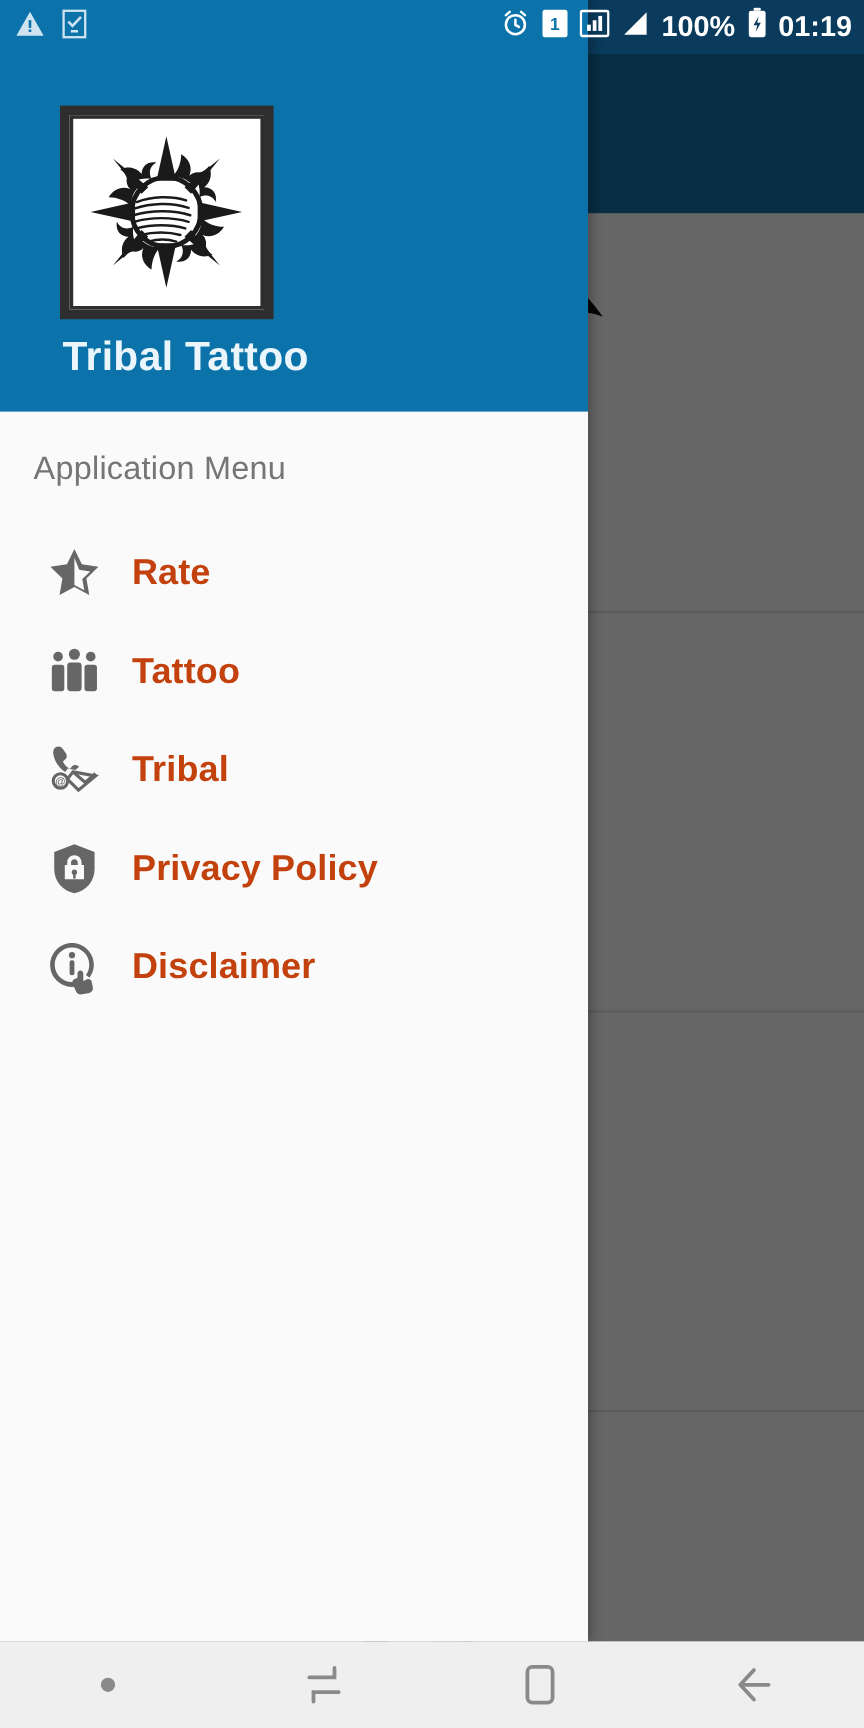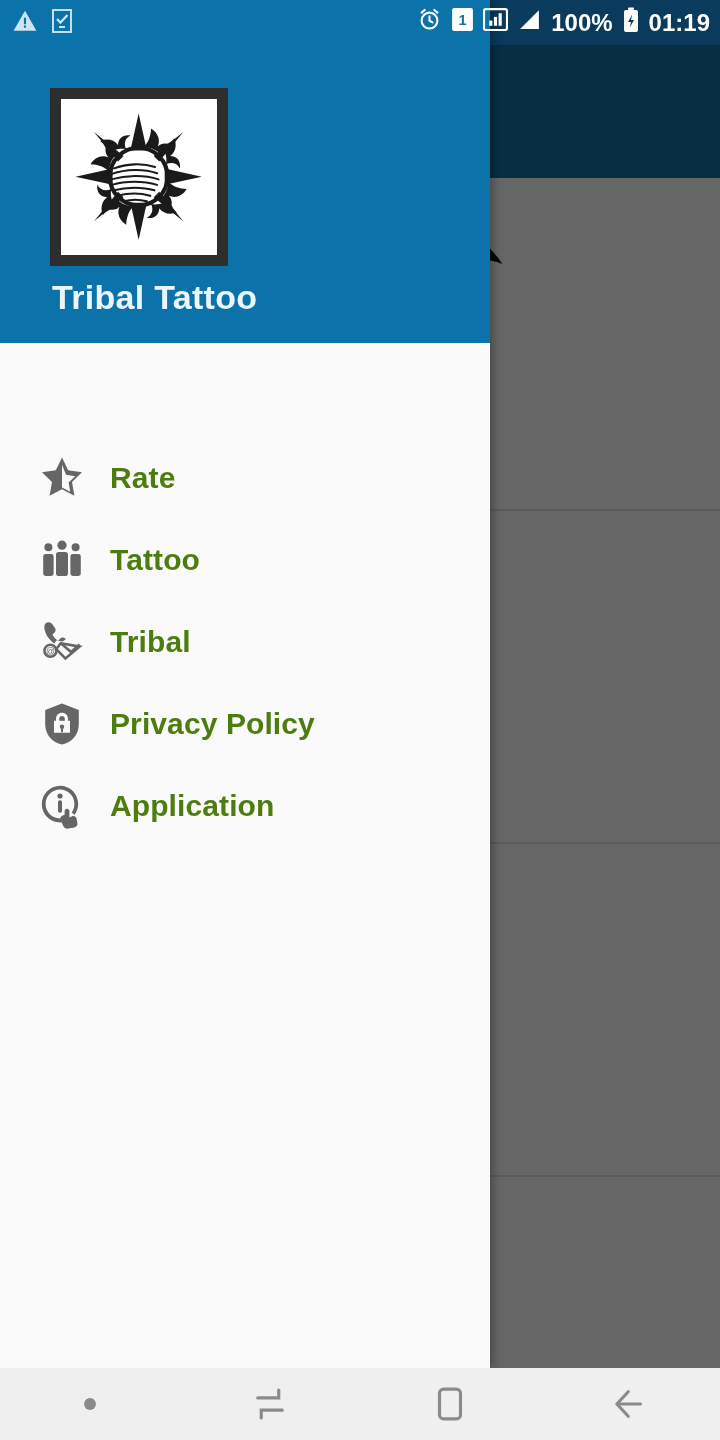--- a/index.html
+++ b/index.html
@@ -108,21 +108,21 @@
     position:relative; display:flex; align-items:center;
     height:82px; padding-left:36px;
   }
   .menu-icon {
     width:52px; height:52px; flex:0 0 52px;
     display:flex; align-items:center; justify-content:center;
     margin-right:22px;
   }
   .menu-icon svg { width:48px; height:48px; fill:#666666; }
   .menu-label {
-    font-size:30px; font-weight:bold; color:#4d7c0f; letter-spacing:.1px;
+    font-size:30px; font-weight:bold; color:#c2410c; letter-spacing:.1px;
   }
 
   
   #nav-bar {
     position:absolute; left:0; bottom:0; width:720px; height:72px;
     background:#efefef; z-index:50;
     display:flex; align-items:center;
   }
   .nav-btn {
     flex:1; height:72px;
@@ -244,20 +244,21 @@
                 <path d="M69 128c15-4 34-4 48 0"></path>
                 <path d="M78 136c11-3 24-3 34 0"></path>
               </g>
             </g>
           </svg>
         </div>
       </div>
       <div id="drawer-title">Tribal Tattoo</div>
     </div>
 
+    <div id="menu-section-label">Application Menu</div>
 
     <div id="menu-list">
 
       <div class="menu-item">
         <span class="menu-icon">
           <svg viewBox="0 0 24 24">
               <path d="M12 1.8l3.1 6.3 6.9 1-5 4.9 1.2 6.9-6.2-3.3-6.2 3.3 1.2-6.9-5-4.9 6.9-1L12 1.8zm0 3.6v11.3l4.1 2.2-.8-4.6 3.3-3.2-4.6-.7L12 5.4z"></path>
             </svg>
         </span>
         <span class="menu-label">Rate</span>
@@ -304,21 +305,21 @@
 
       <div class="menu-item">
         <span class="menu-icon">
           <svg viewBox="0 0 24 24">
             <path d="M11 1.9c5 0 9.1 4.1 9.1 9.1 0 2-.7 3.9-1.8 5.4l-1.5-1.1c.9-1.2 1.4-2.7 1.4-4.3 0-4-3.2-7.2-7.2-7.2S3.8 7 3.8 11s3.2 7.2 7.2 7.2c.5 0 1 0 1.4-.1l.4 1.9c-.6.1-1.2.2-1.8.2-5 0-9.1-4.1-9.1-9.1S6 1.9 11 1.9z"></path>
             <circle cx="11" cy="7" r="1.3"></circle>
             <rect x="10" y="9.1" width="2" height="6.3" rx=".9"></rect>
             <path d="M14.5 13.4c.7 0 1.2.6 1.2 1.2v3.1l1.4-.6c.9-.4 1.9.1 2.1 1l.5 2.4c.2 1-.4 2-1.4 2.2l-3.2.6c-1 .2-2-.3-2.4-1.2l-1.4-3.1c-.4-.8 0-1.8.8-2.1l1.2-.5v-1.8c0-.6.5-1.2 1.2-1.2z"></path>
           </svg>
         </span>
-        <span class="menu-label">Application</span>
+        <span class="menu-label">Disclaimer</span>
       </div>
 
     </div>
   </div>
 
   <div id="status-bar">
     <div id="status-left">
       <span class="sb-icon">
         <svg width="26" height="26" viewBox="0 0 24 24" fill="#cfe4f0">
           <path d="M12 2.5L22.5 21H1.5L12 2.5z"></path>

